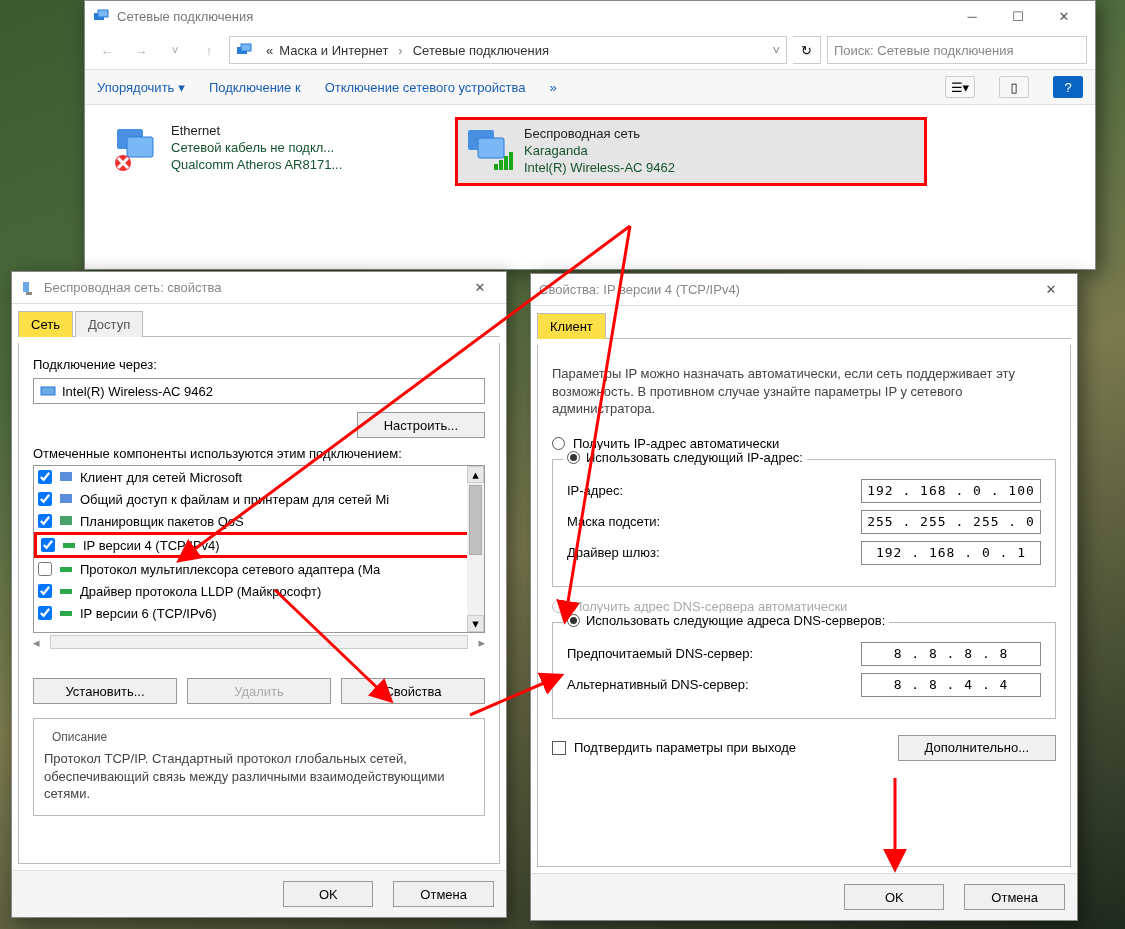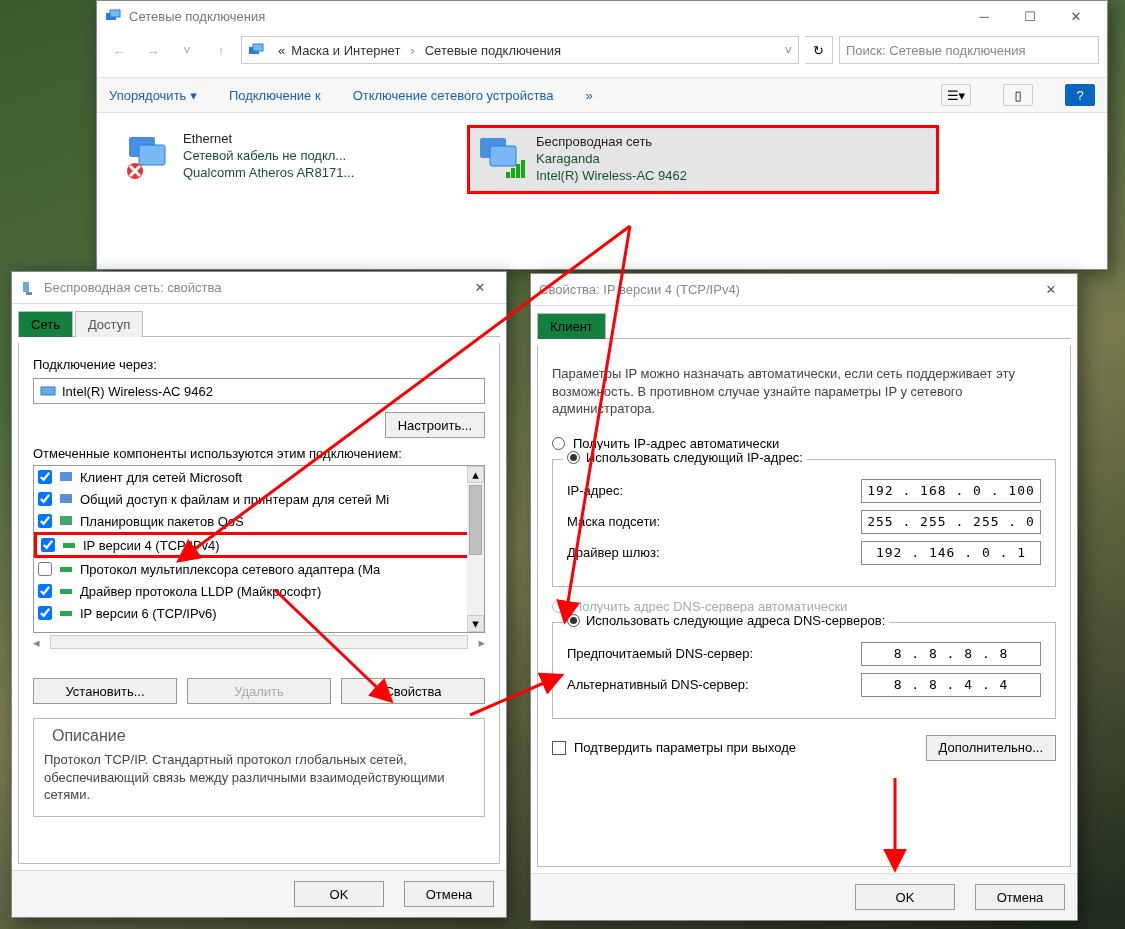--- a/index.html
+++ b/index.html
@@ -8,51 +8,51 @@
   .window { position:absolute; background:#ffffff; border:1px solid #888; box-shadow:5px 5px 18px rgba(0,0,0,0.45); display:flex; flex-direction:column; }
   .titlebar { height:32px; display:flex; align-items:center; padding:0 8px; background:#ffffff; color:#777; border-bottom:1px solid #ddd; }
   .titlebar.light { color:#888; }
   .title-icon { width:16px; height:16px; margin-right:8px; display:inline-block; }
   .title-text { flex:1; font-size:13px; }
   .win-controls { display:flex; }
   .win-btn { width:46px; height:32px; display:flex; align-items:center; justify-content:center; color:#555; }
   .content { flex:1; position:relative; }
 
   
-  #w1 { left:96px; top:0; width:1012px; height:270px; }
+  #w1 { left:84px; top:0; width:1012px; height:270px; }
   #w1 .titlebar { border-bottom:none; height:30px;}
   #w1 .nav { height:38px; display:flex; align-items:center; padding:0 8px; gap:6px; }
   .nav-arrow { width:28px; height:28px; display:flex; align-items:center; justify-content:center; color:#aaa; }
   .addr { flex:1; height:28px; border:1px solid #ccc; display:flex; align-items:center; padding:0 6px; gap:6px; color:#333; }
   .bc-sep::after{content:"›"; color:#888; margin:0 4px;}
   .refresh { width:28px; height:28px; border:1px solid #ccc; border-left:none; display:flex; align-items:center; justify-content:center; }
   .search { width:260px; height:28px; border:1px solid #ccc; display:flex; align-items:center; padding:0 6px; color:#888; gap:6px;}
-  .cmdbar { height:36px; border-top:1px solid #e0e0e0; border-bottom:1px solid #e0e0e0; display:flex; align-items:center; padding:0 12px; gap:32px; background:#f7f7f7;margin-top:8px;}
+  .cmdbar { height:36px; border-top:1px solid #e0e0e0; border-bottom:1px solid #e0e0e0; display:flex; align-items:center; padding:0 12px; gap:24px; background:#f7f7f7;}
   .cmd-item { color:#1a5fb4; display:flex; align-items:center; gap:4px;}
   .cmdbar .spacer{flex:1;}
   .toolbar-ico { width:30px; height:22px; border:1px solid #ccc; border-radius:2px; display:flex;align-items:center;justify-content:center; }
 
   .adapters { padding:12px 20px; display:flex; gap:30px; align-items:flex-start; }
   .adapter { display:flex; gap:10px; width:320px; padding:6px; }
   .adapter .ico { width:50px; height:50px; }
   .adapter .lines { display:flex; flex-direction:column; line-height:1.3; }
   .adapter .name { color:#222; }
   .adapter .sub { color:#14532d; }
   .highlight-red { border:3px solid #ff0000; }
   .adapter.sel { background:#e5e5e5;}
 
   
   .tabs { display:flex; border-bottom:1px solid #bbb; margin:6px 6px 0 6px; }
-  .tab { padding:5px 12px; border:1px solid #bbb; border-bottom:none; margin-right:2px; background:#15803d; position:relative; top:1px;}
+  .tab { padding:5px 12px; border:1px solid #bbb; border-bottom:none; margin-right:2px; background:#fde047; position:relative; top:1px;}
   .tab.inactive { background:#f0f0f0; color:#555;}
   .pane { margin:6px; border:1px solid #bbb; border-top:none; padding:14px; flex:1; display:flex; flex-direction:column; }
   .group { border:1px solid #bbb; padding:10px 10px 12px 10px; margin-top:6px; }
-  .group-title { margin:-18px 0 6px 4px; background:#fff; display:inline-block; padding:0 4px; color:#555; font-size:16px;}
+  .group-title { margin:-18px 0 6px 4px; background:#fff; display:inline-block; padding:0 4px; color:#555; font-size:12px;}
   .field { height:26px; border:1px solid #999; display:flex; align-items:center; padding:0 6px; width:100%; }
-  .btn { height:26px; min-width:90px; border:1px solid #999; background:#f0f0f0; display:inline-flex; align-items:center; justify-content:center; padding:0 12px; }
+  .btn { height:26px; min-width:90px; border:1px solid #999; background:#f0f0f0; display:inline-flex; align-items:center; justify-content:center; padding:0 26px; }
   .btn.disabled { color:#aaa; }
   .dlg-footer { padding:10px 12px; display:flex; justify-content:flex-end; gap:20px; background:#f5f5f5; border-top:1px solid #ddd;}
 
   
   #w2 { left:11px; top:271px; width:496px; height:647px; }
   #w2 .listbox { height:168px; border:1px solid #999; overflow:hidden; background:#fff; position:relative;}
   .list-row { display:flex; align-items:center; gap:6px; padding:2px 4px; height:22px;}
   .list-row input[type=checkbox]{ margin:0; width:14px; height:14px;}
   .mini-ico { width:16px; height:16px; }
   .scrollbar { position:absolute; right:0; top:0; width:17px; height:100%; background:#f1f1f1; display:flex; flex-direction:column; }
@@ -316,21 +316,21 @@
         <div class="ip-row">
             <span>IP-адрес:</span>
             <div class="ip-input">192 . 168 .  0  . 100</div>
           </div>
         <div class="ip-row">
             <span>Маска подсети:</span>
             <div class="ip-input">255 . 255 . 255 .  0</div>
           </div>
         <div class="ip-row">
             <span>Драйвер шлюз:</span>
-            <div class="ip-input">192 . 146 .  0  .  1</div>
+            <div class="ip-input">192 . 168 .  0  .  1</div>
           </div>
       </div>
 
       <div class="opt-row" style="color:#aaa">
         <span class="radio" style="border-color:#bbb"></span>
         <span>Получить адрес DNS-сервера автоматически</span>
       </div>
 
       <div class="fieldset highlight-red">
         <div class="fs-legend">

